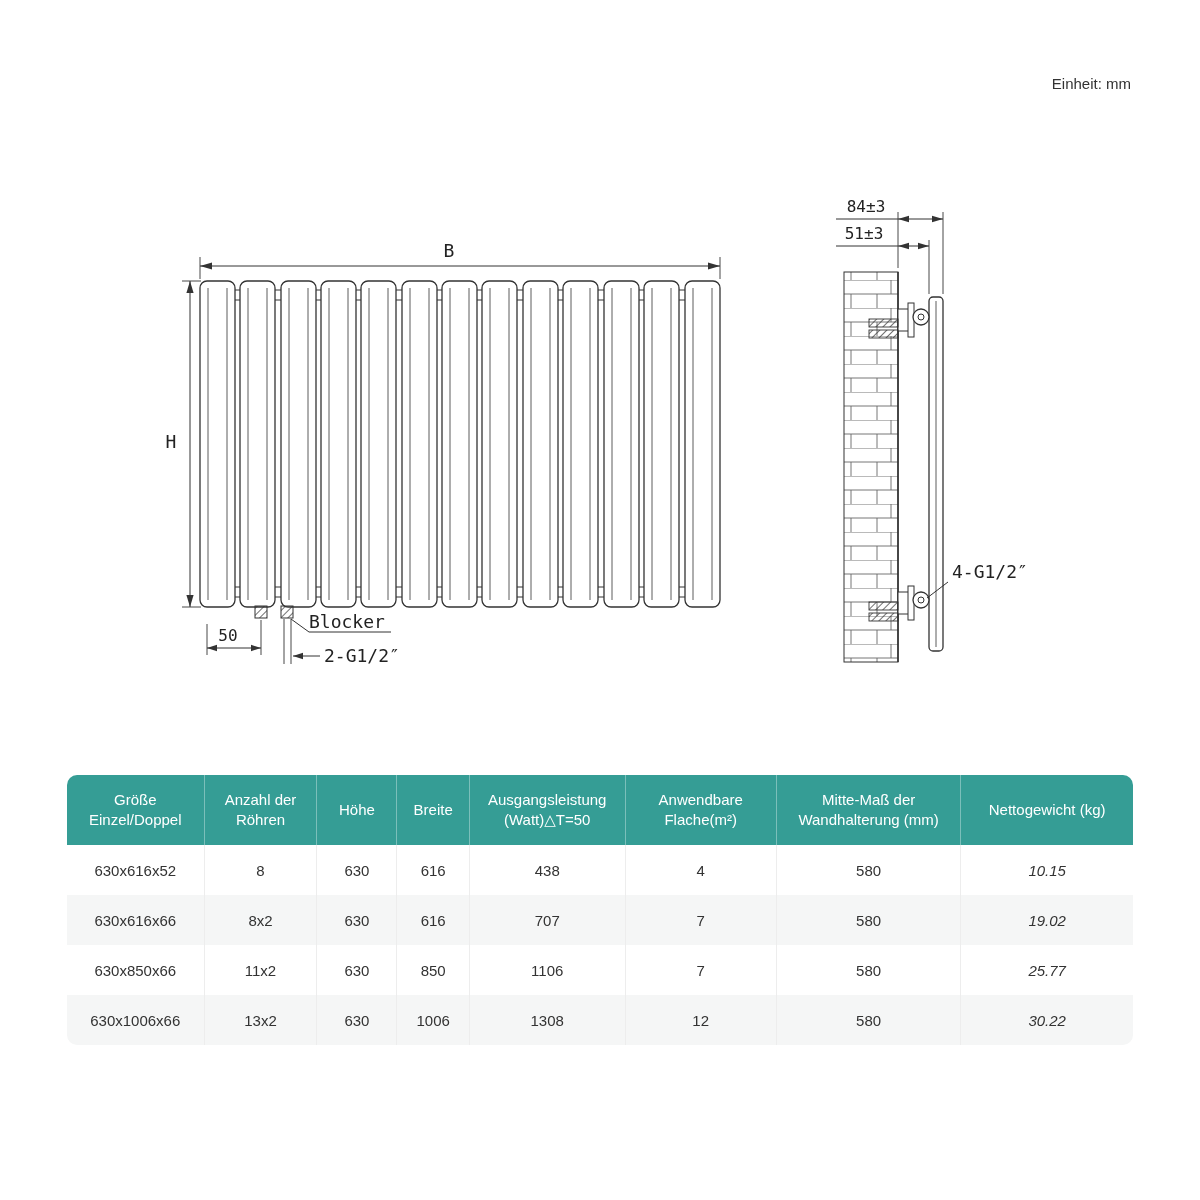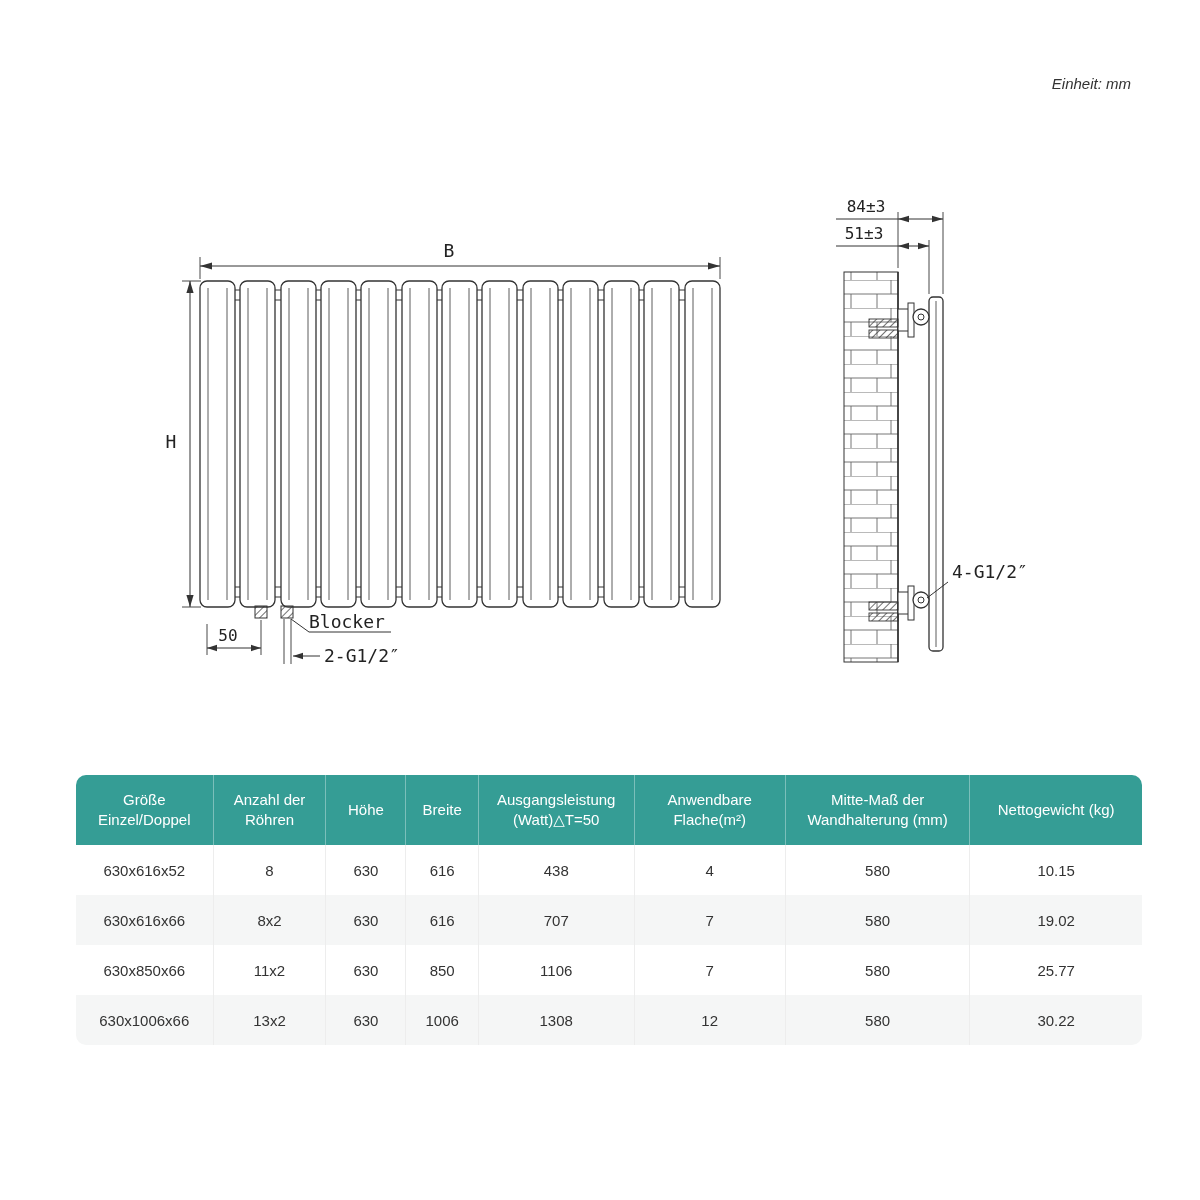--- a/index.html
+++ b/index.html
@@ -9,33 +9,32 @@
     font-family: "Liberation Sans", sans-serif;
     position: relative;
     overflow: hidden;
   }
   .unit-note {
     position: absolute;
     top: 75px;
     right: 69px;
     font-size: 15px;
     color: #333333;
-    font-style: italic;
   }
   svg.drawing { position: absolute; left: 0; top: 0; }
   svg.drawing text.cad {
     font-family: "DejaVu Sans Mono", monospace;
     font-size: 16px;
     fill: #222222;
   }
   svg.drawing text.cad.lg { font-size: 18px; }
 
   .table-wrap {
     position: absolute;
-    left: 76px;
+    left: 67px;
     top: 775px;
     width: 1066px;
     border-radius: 10px;
     overflow: hidden;
   }
   table {
     width: 100%;
     border-collapse: separate;
     border-spacing: 0;
     table-layout: fixed;
@@ -57,21 +56,21 @@
   tbody td {
     height: 50px;
     background: #ffffff;
     color: #333333;
     font-size: 15px;
     text-align: center;
     vertical-align: middle;
     padding: 14px 6px;
     border-right: 1px solid #ededed;
   }
-  tbody td:last-child { border-right: none; }
+  tbody td:last-child { border-right: none; font-style: italic; }
   tbody tr:nth-child(even) td { background: #f5f6f6; }
 </style>
 </head>
 <body>
 
 <div class="page">
 
   <div class="unit-note">Einheit: mm</div>
 
   <svg class="drawing" width="1200" height="772" viewBox="0 0 1200 772">

